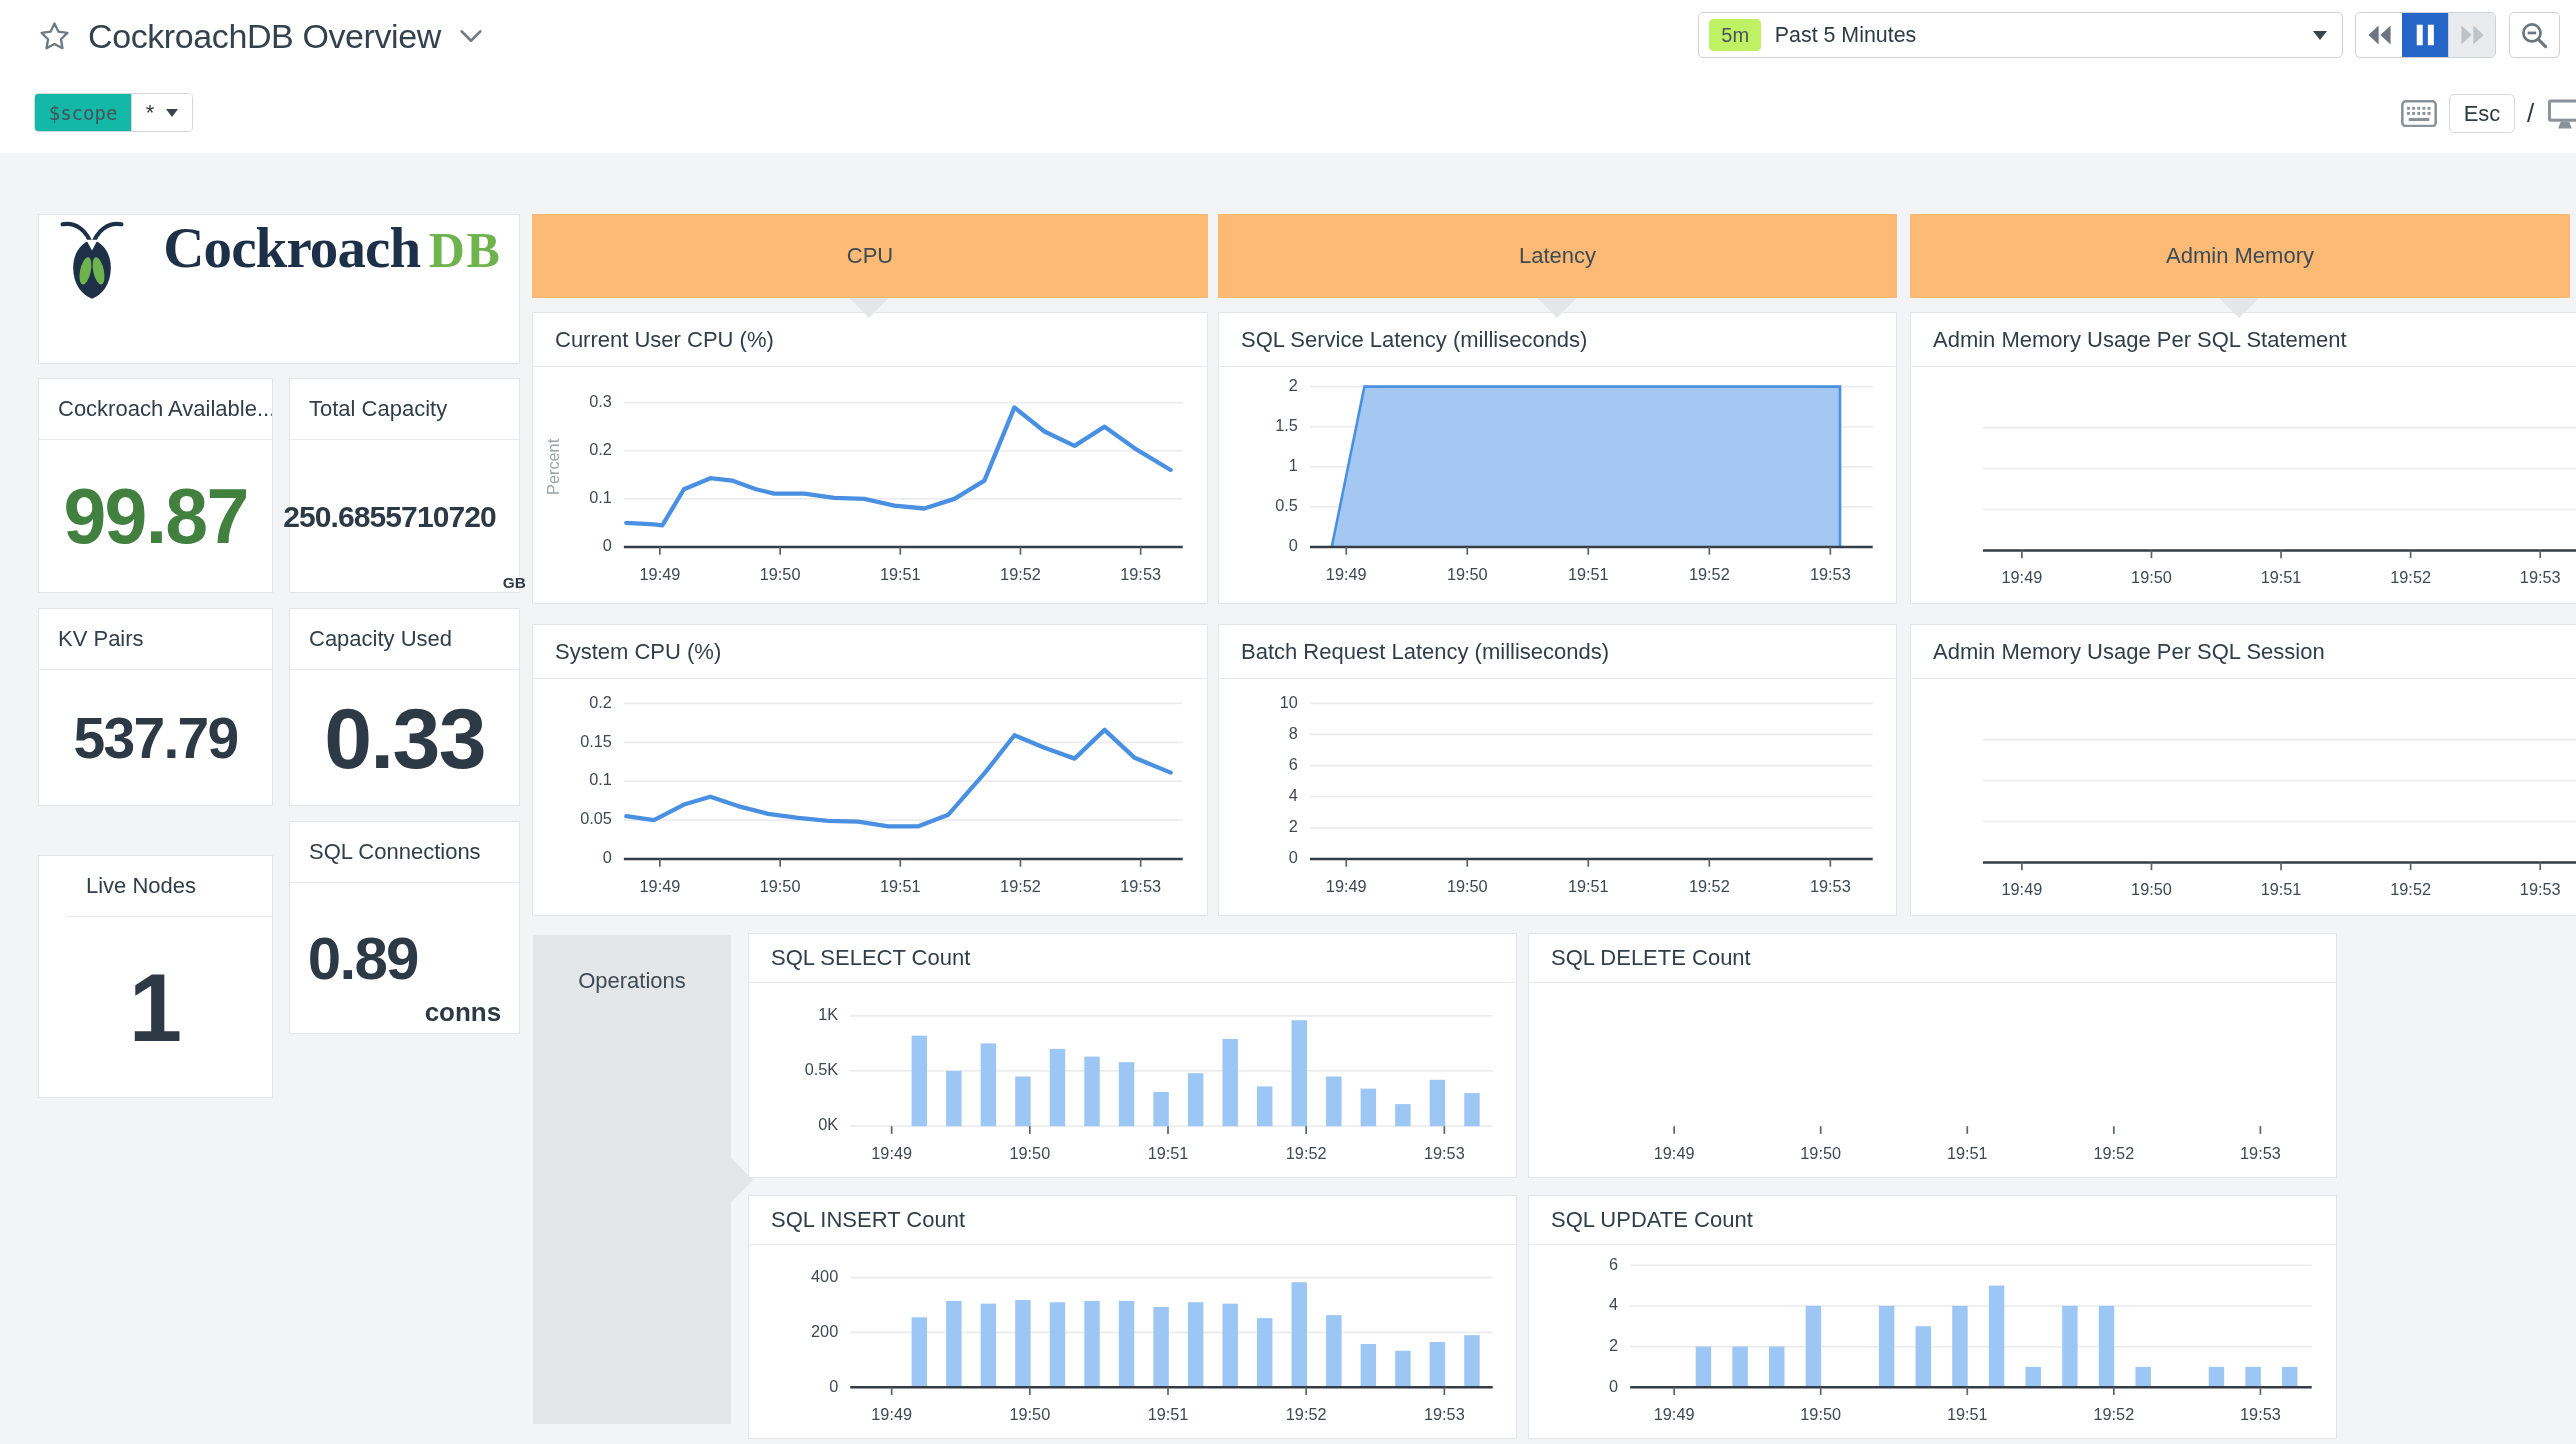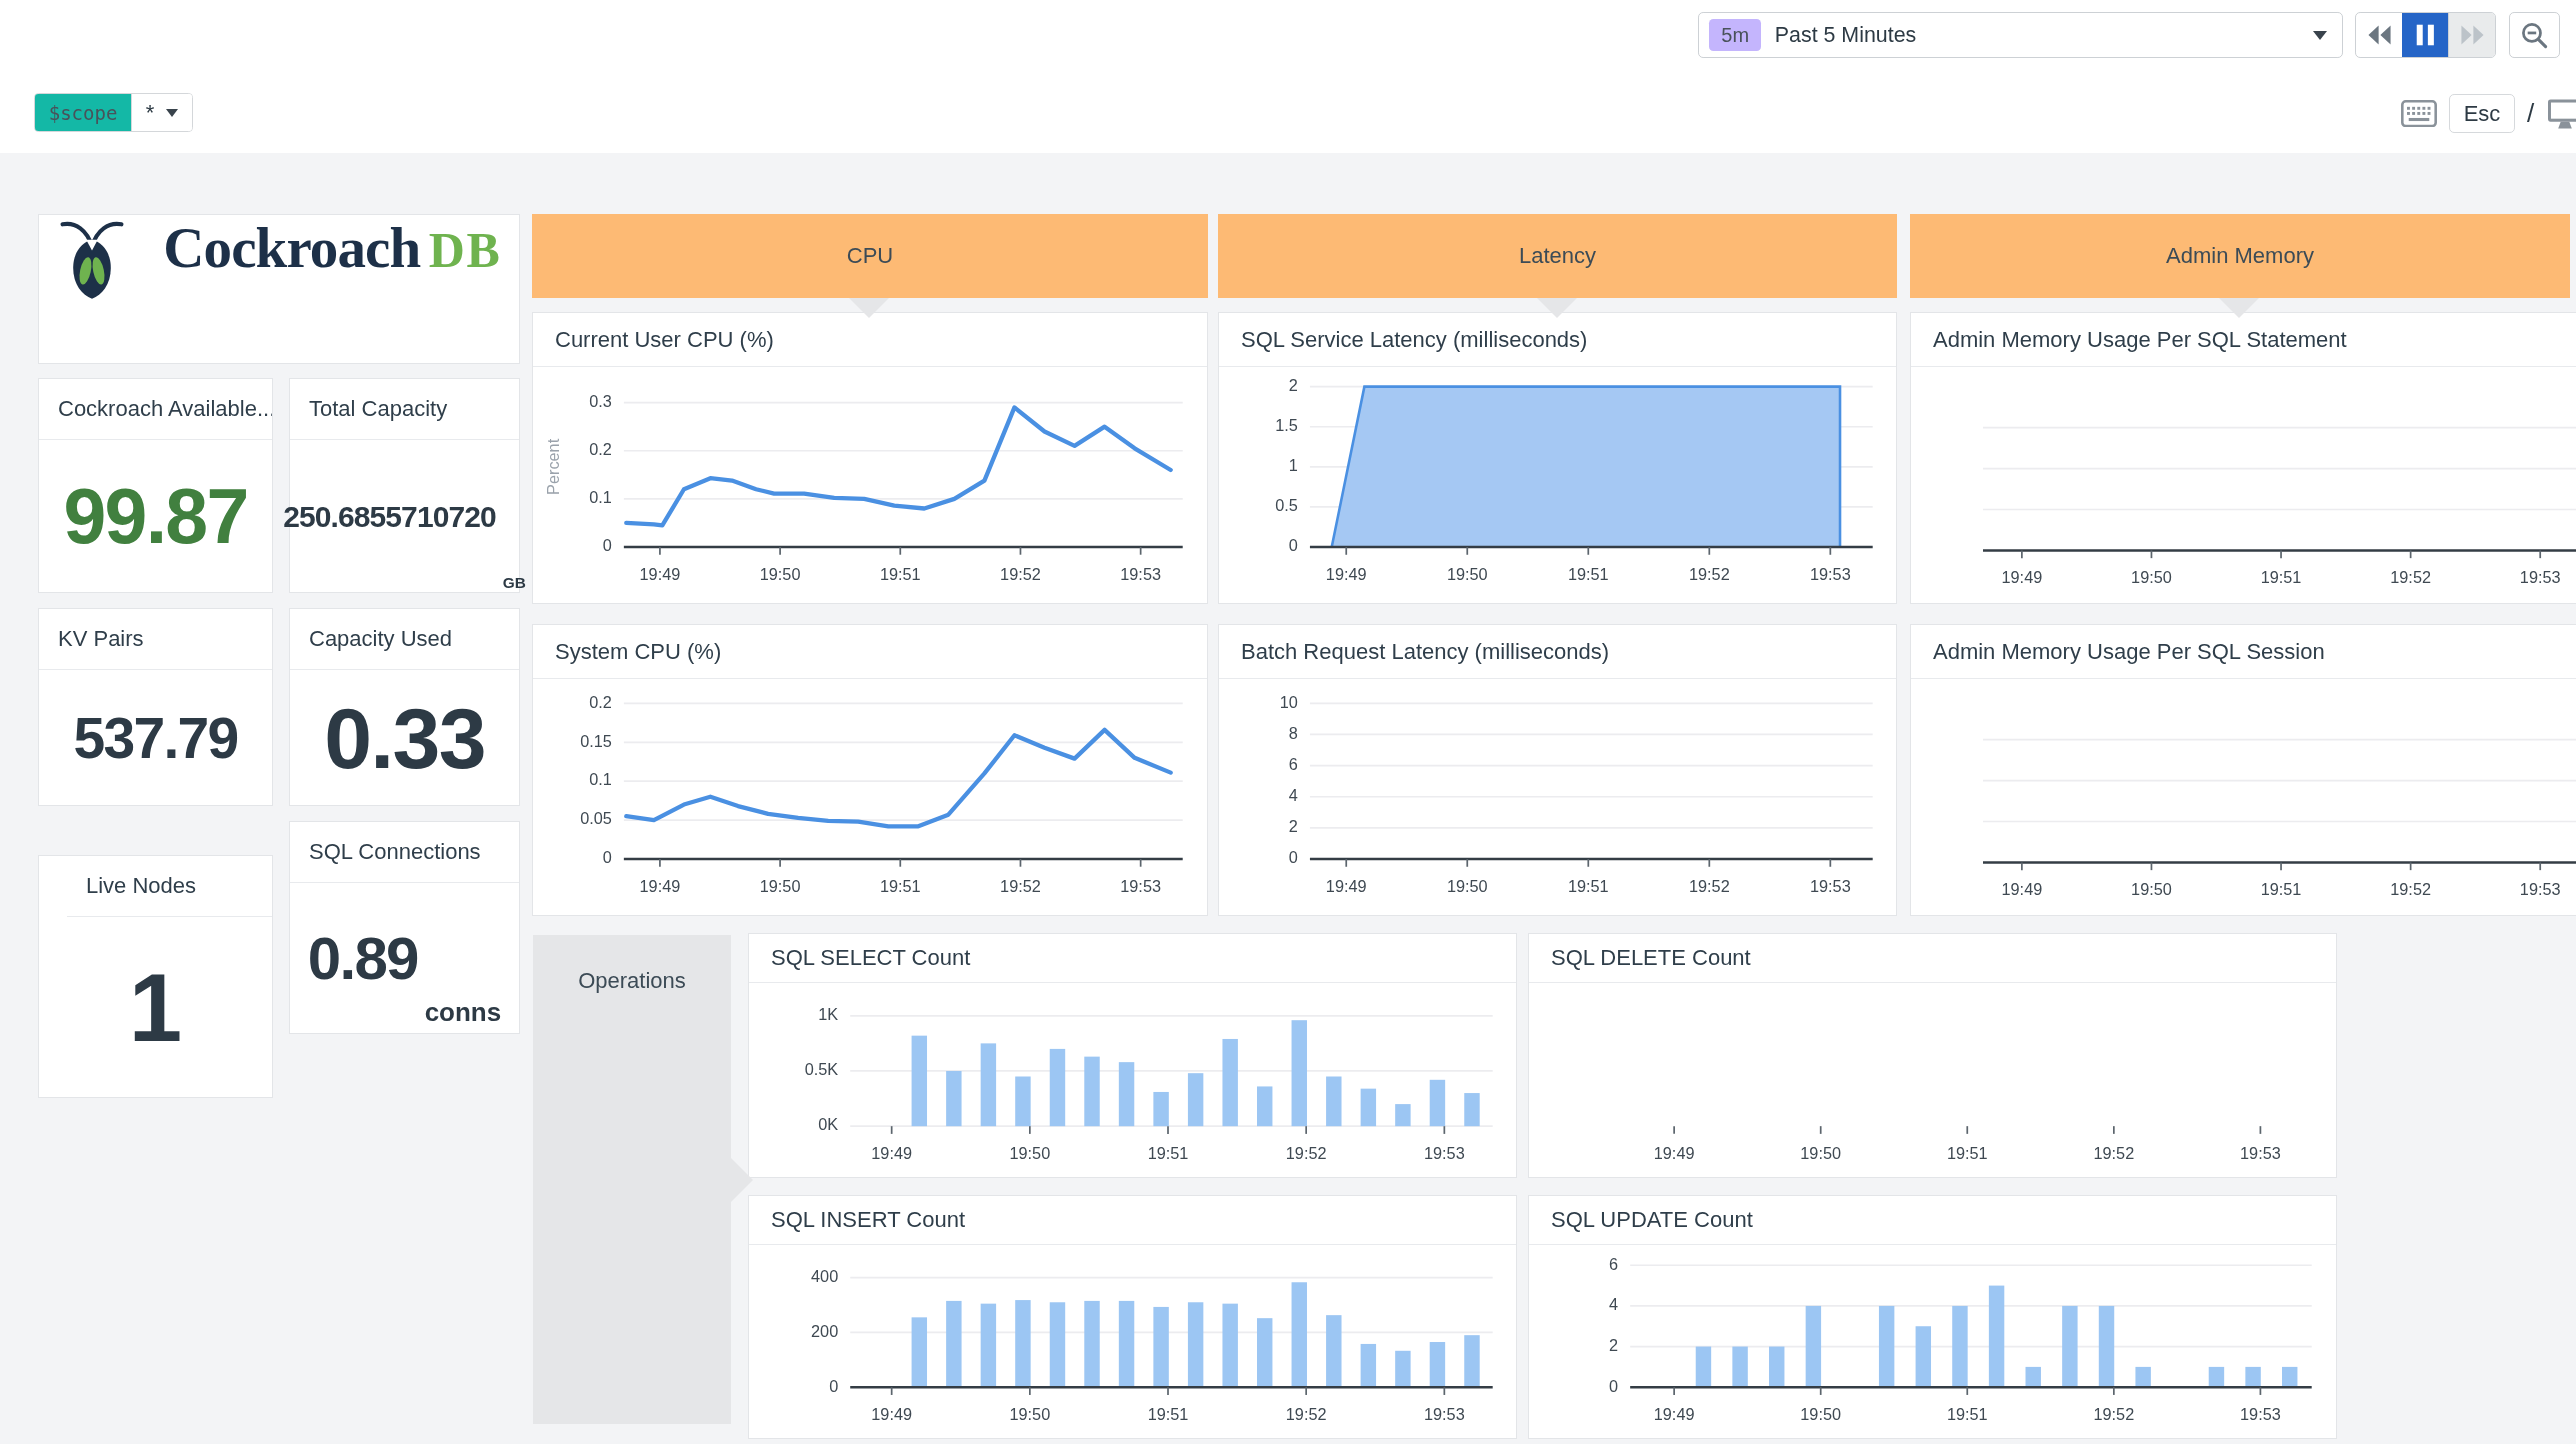--- a/index.html
+++ b/index.html
@@ -3,21 +3,21 @@
 <meta charset="utf-8">
 <style>
   html,body{margin:0;padding:0;background:#f3f4f6;font-family:"Liberation Sans",sans-serif;}
   #app{position:relative;width:2576px;height:1444px;overflow:hidden;background:#f3f4f6;}
   .topbar{position:absolute;left:0;top:0;width:2576px;height:153px;background:#ffffff;}
   .title-row{position:absolute;left:38px;top:12px;height:48px;display:flex;align-items:center;gap:17px;}
   .dash-title{font-size:34px;font-weight:500;color:#33424e;letter-spacing:-0.4px;}
   .icon{display:inline-flex;align-items:center;justify-content:center;}
   
   .time-picker{position:absolute;left:1698px;top:12px;width:645px;height:46px;border:1.7px solid #cdd1d5;border-radius:5.1px;background:#fff;display:flex;align-items:center;box-sizing:border-box;cursor:pointer;}
-  .time-badge{margin-left:10.3px;background:#c4b5fd;border-radius:4.3px;padding:4.3px 12px;font-size:20px;color:#49525a;}
+  .time-badge{margin-left:10.3px;background:#bef264;border-radius:4.3px;padding:4.3px 12px;font-size:20px;color:#49525a;}
   .time-label{margin-left:13.7px;font-size:21.4px;color:#2d3a44;}
   .caret-down{width:0;height:0;border-left:7.7px solid transparent;border-right:7.7px solid transparent;border-top:9.4px solid #39434c;margin-left:auto;margin-right:15.4px;}
   
   .playback{position:absolute;left:2355px;top:12px;height:46px;border:1.7px solid #cdd1d5;border-radius:5.1px;display:flex;overflow:hidden;box-sizing:border-box;background:#fff;}
   .pb-seg{width:46px;height:100%;display:flex;align-items:center;justify-content:center;cursor:pointer;}
   .pb-seg + .pb-seg{border-left:1.7px solid #cdd1d5;}
   .pb-pause{background:#2565c7;border-left:none !important;}
   .pb-fwd{background:#e9ebec;}
   .zoom-out-btn{position:absolute;left:2509px;top:12px;width:51px;height:46px;border:1.7px solid #cdd1d5;border-radius:5.1px;background:#fff;display:flex;align-items:center;justify-content:center;box-sizing:border-box;cursor:pointer;}
   
@@ -48,20 +48,33 @@
   .plot{position:absolute;left:0;right:0;bottom:0;}
   .plot.big{top:53px;}
   .plot.small{top:48px;}
   svg{display:block;}
 </style>
 </head>
 <body>
 
 <div id="app">
   <header class="topbar">
+    <div class="title-row">
+      <span class="icon">
+        <svg width="33" height="33" viewBox="0 0 24 24">
+            <path d="M12 2.6l2.9 5.9 6.5 0.9-4.7 4.6 1.1 6.5L12 17.4 6.2 20.5l1.1-6.5-4.7-4.6 6.5-0.9z" fill="none" stroke="#6e7a84" stroke-width="1.7" stroke-linejoin="round"></path>
+          </svg>
+      </span>
+      <h1 class="dash-title">CockroachDB Overview</h1>
+      <span class="icon">
+        <svg width="26" height="17" viewBox="0 0 30 20">
+            <polyline points="4,4 15,15 26,4" fill="none" stroke="#6e7a84" stroke-width="3" stroke-linecap="round" stroke-linejoin="round"></polyline>
+          </svg>
+      </span>
+    </div>
 
     <div class="time-picker">
       <span class="time-badge">5m</span>
       <span class="time-label">Past 5 Minutes</span>
       <span class="caret-down"></span>
     </div>
 
     <div class="playback">
       <div class="pb-seg">
         <span class="icon">

